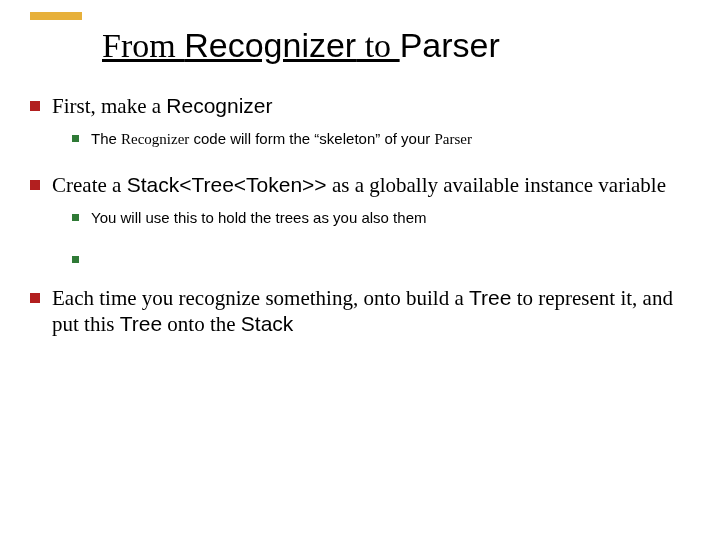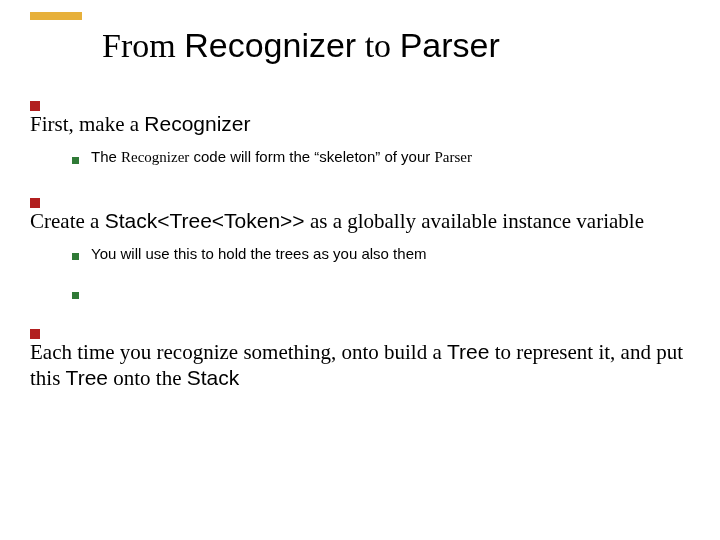--- a/index.html
+++ b/index.html
@@ -18,35 +18,35 @@
     height: 8px;
     background: #e7b03a;
   }
   .title {
     font-size: 34px;
     margin-left: 72px;
     margin-top: 6px;
     margin-bottom: 28px;
     font-weight: normal;
   }
-  .title .u { }
+  .title .u { text-decoration: underline; }
   .code { font-family: "Comic Sans MS", "Segoe Script", cursive, sans-serif; }
   ul { list-style: none; }
   .lvl1 > li { margin-bottom: 22px; }
-  .lvl1 > li > .row { display: flex; align-items: flex-start; flex-direction: column; }
+  .lvl1 > li > .row { display: flex; align-items: flex-start; }
   .lvl1 .bullet1 {
     width: 10px; height: 10px;
     background: #b21f1f;
     margin-top: 8px;
     margin-right: 12px;
     flex-shrink: 0;
   }
   .lvl1 .text1 { font-size: 21px; line-height: 1.25; }
   .lvl2 { margin-top: 10px; margin-left: 42px; }
-  .lvl2 > li > .row { display: flex; align-items: center; }
+  .lvl2 > li > .row { display: flex; align-items: flex-start; }
   .lvl2 .bullet2 {
     width: 7px; height: 7px;
     background: #2f7a36;
     margin-top: 6px;
     margin-right: 12px;
     flex-shrink: 0;
   }
   .lvl2 .text2 {
     font-size: 15px;
     line-height: 1.35;

